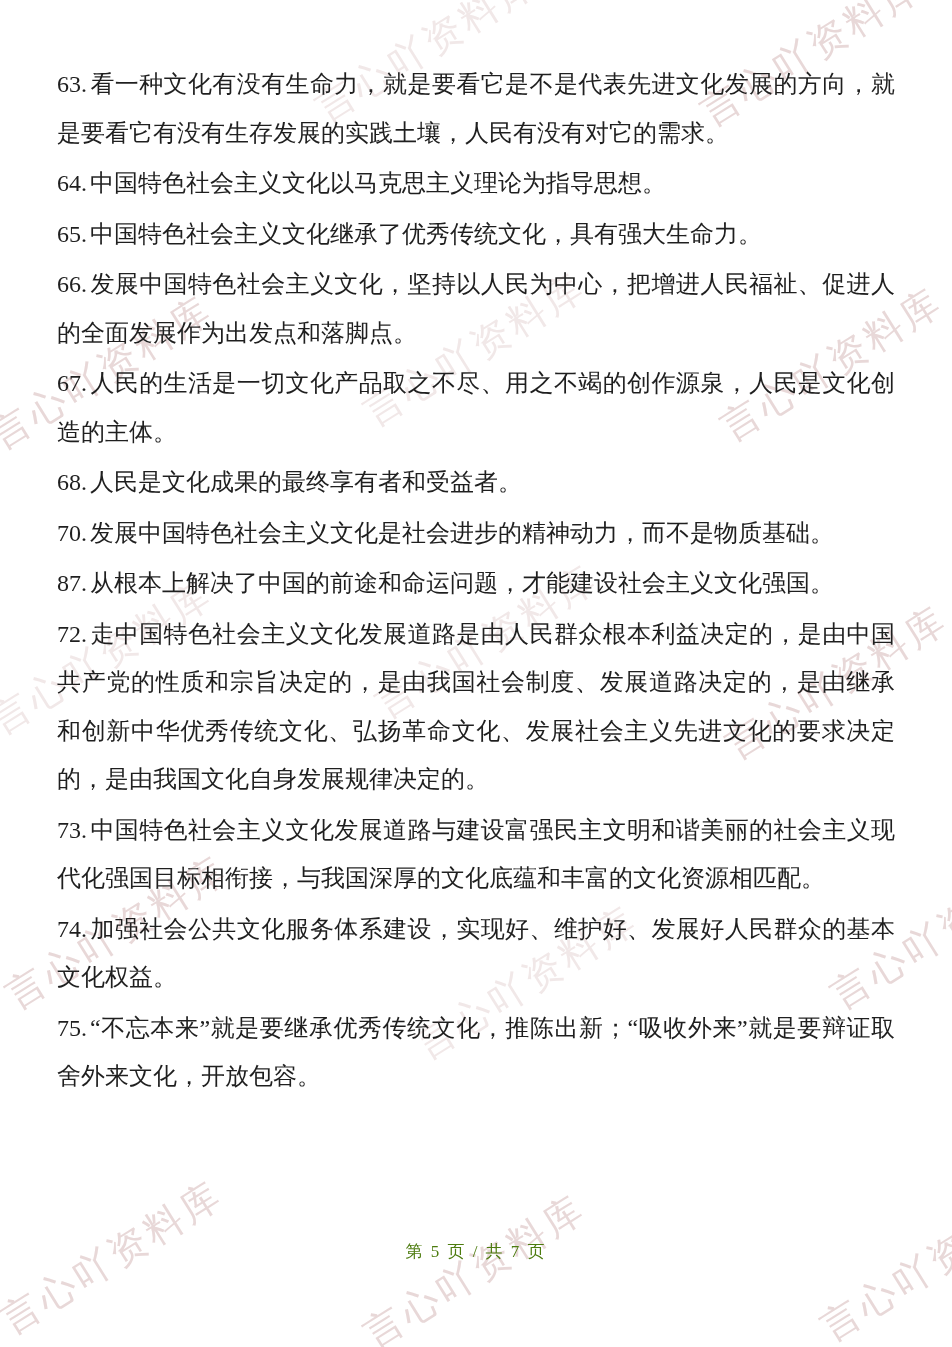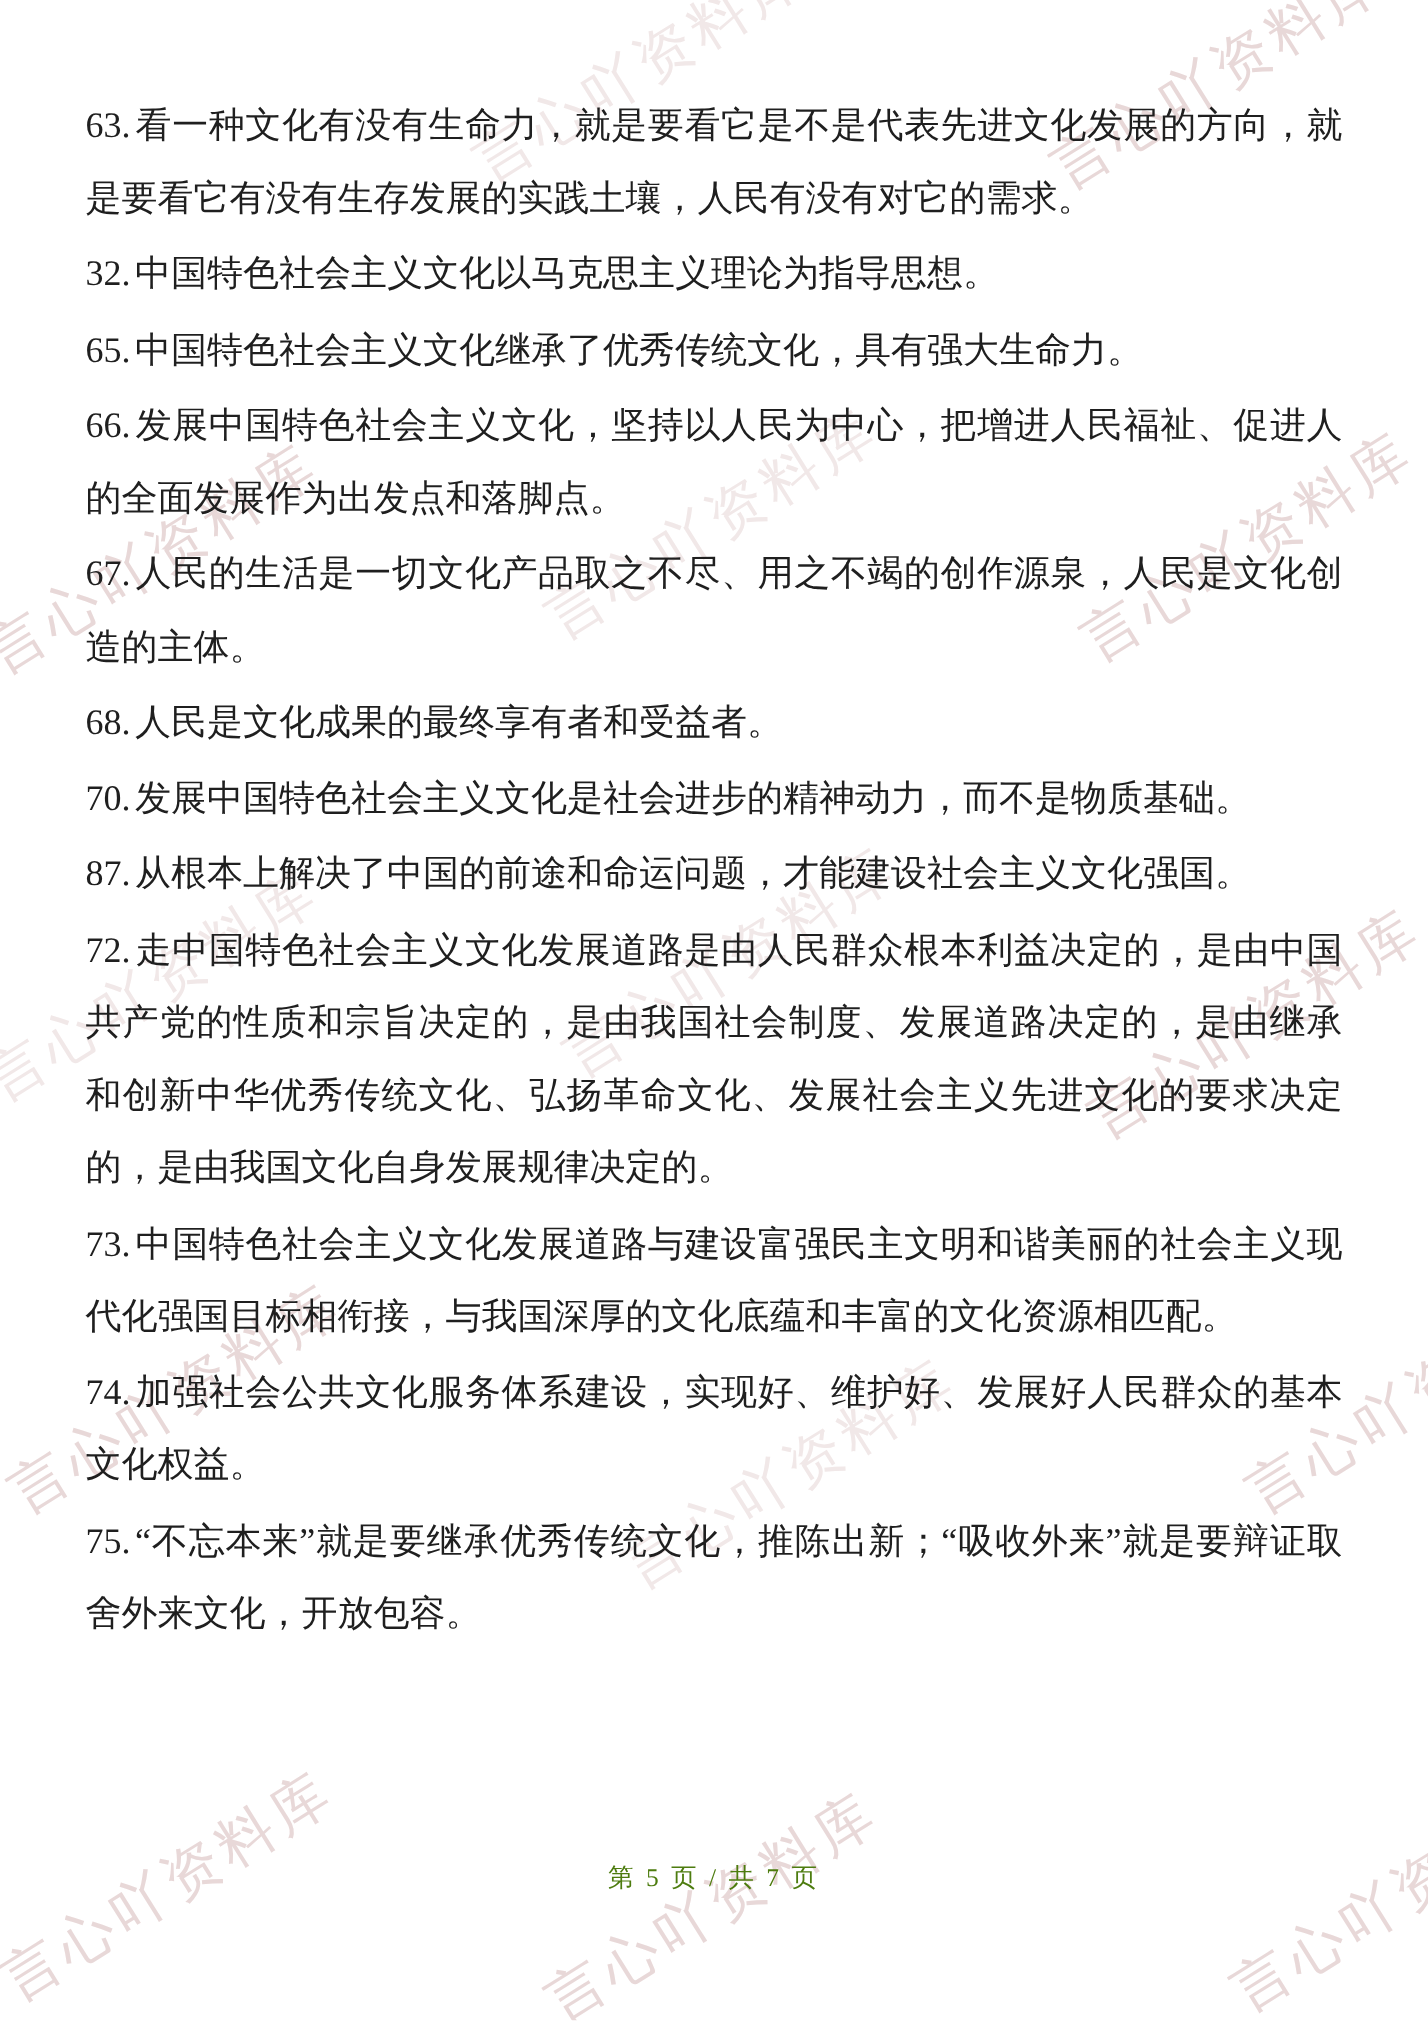--- a/index.html
+++ b/index.html
@@ -80,21 +80,21 @@
       <div class="wm" style="left: 20px; top: 977px; color: rgb(232, 216, 216);">言心吖资料库</div>
       <div class="wm faint" style="left: 430px; top: 1027px; color: rgb(241, 232, 232);">言心吖资料库</div>
       <div class="wm" style="left: 845px; top: 977px; color: rgb(232, 216, 216);">言心吖资料库</div>
       <div class="wm" style="left: 15px; top: 1302px; color: rgb(232, 216, 216);">言心吖资料库</div>
       <div class="wm" style="left: 378px; top: 1316px; color: rgb(232, 216, 216);">言心吖资料库</div>
       <div class="wm" style="left: 835px; top: 1309px; color: rgb(232, 216, 216);">言心吖资料库</div>
     </div>
 
   <main class="content">
       <p class="item"><span class="num">63.</span><span>看一种文化有没有生命力，就是要看它是不是代表先进文化发展的方向，就是要看它有没有生存发展的实践土壤，人民有没有对它的需求。</span></p>
-      <p class="item"><span class="num">32.</span><span>中国特色社会主义文化以马克思主义理论为指导思想。</span></p>
+      <p class="item"><span class="num">64.</span><span>中国特色社会主义文化以马克思主义理论为指导思想。</span></p>
       <p class="item"><span class="num">65.</span><span>中国特色社会主义文化继承了优秀传统文化，具有强大生命力。</span></p>
       <p class="item"><span class="num">66.</span><span>发展中国特色社会主义文化，坚持以人民为中心，把增进人民福祉、促进人的全面发展作为出发点和落脚点。</span></p>
       <p class="item"><span class="num">67.</span><span>人民的生活是一切文化产品取之不尽、用之不竭的创作源泉，人民是文化创造的主体。</span></p>
       <p class="item"><span class="num">68.</span><span>人民是文化成果的最终享有者和受益者。</span></p>
       <p class="item"><span class="num">70.</span><span>发展中国特色社会主义文化是社会进步的精神动力，而不是物质基础。</span></p>
       <p class="item"><span class="num">87.</span><span>从根本上解决了中国的前途和命运问题，才能建设社会主义文化强国。</span></p>
       <p class="item"><span class="num">72.</span><span>走中国特色社会主义文化发展道路是由人民群众根本利益决定的，是由中国共产党的性质和宗旨决定的，是由我国社会制度、发展道路决定的，是由继承和创新中华优秀传统文化、弘扬革命文化、发展社会主义先进文化的要求决定的，是由我国文化自身发展规律决定的。</span></p>
       <p class="item"><span class="num">73.</span><span>中国特色社会主义文化发展道路与建设富强民主文明和谐美丽的社会主义现代化强国目标相衔接，与我国深厚的文化底蕴和丰富的文化资源相匹配。</span></p>
       <p class="item"><span class="num">74.</span><span>加强社会公共文化服务体系建设，实现好、维护好、发展好人民群众的基本文化权益。</span></p>
       <p class="item"><span class="num">75.</span><span>“不忘本来”就是要继承优秀传统文化，推陈出新；“吸收外来”就是要辩证取舍外来文化，开放包容。</span></p>

